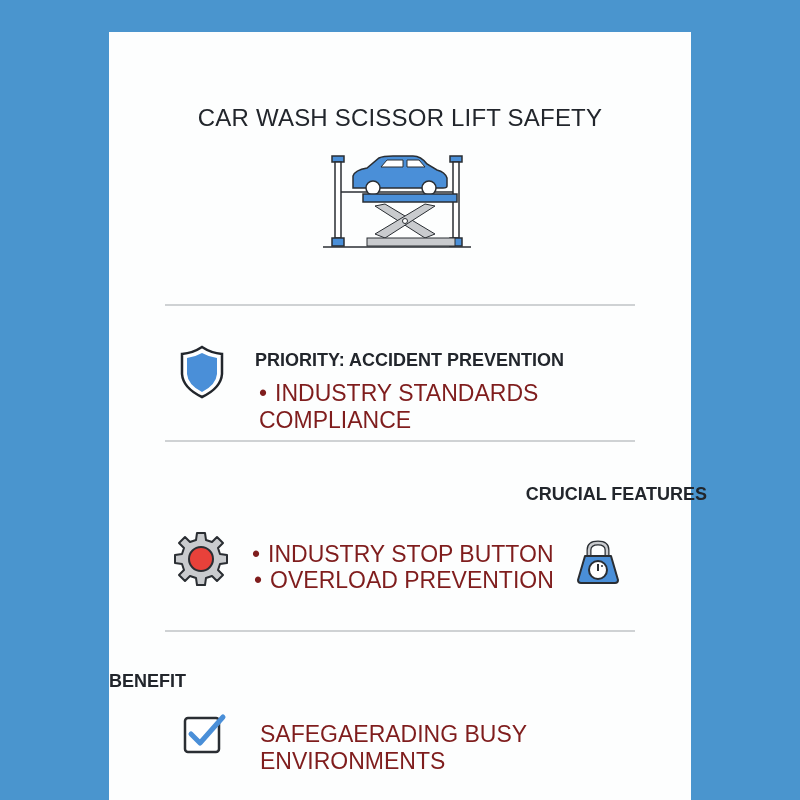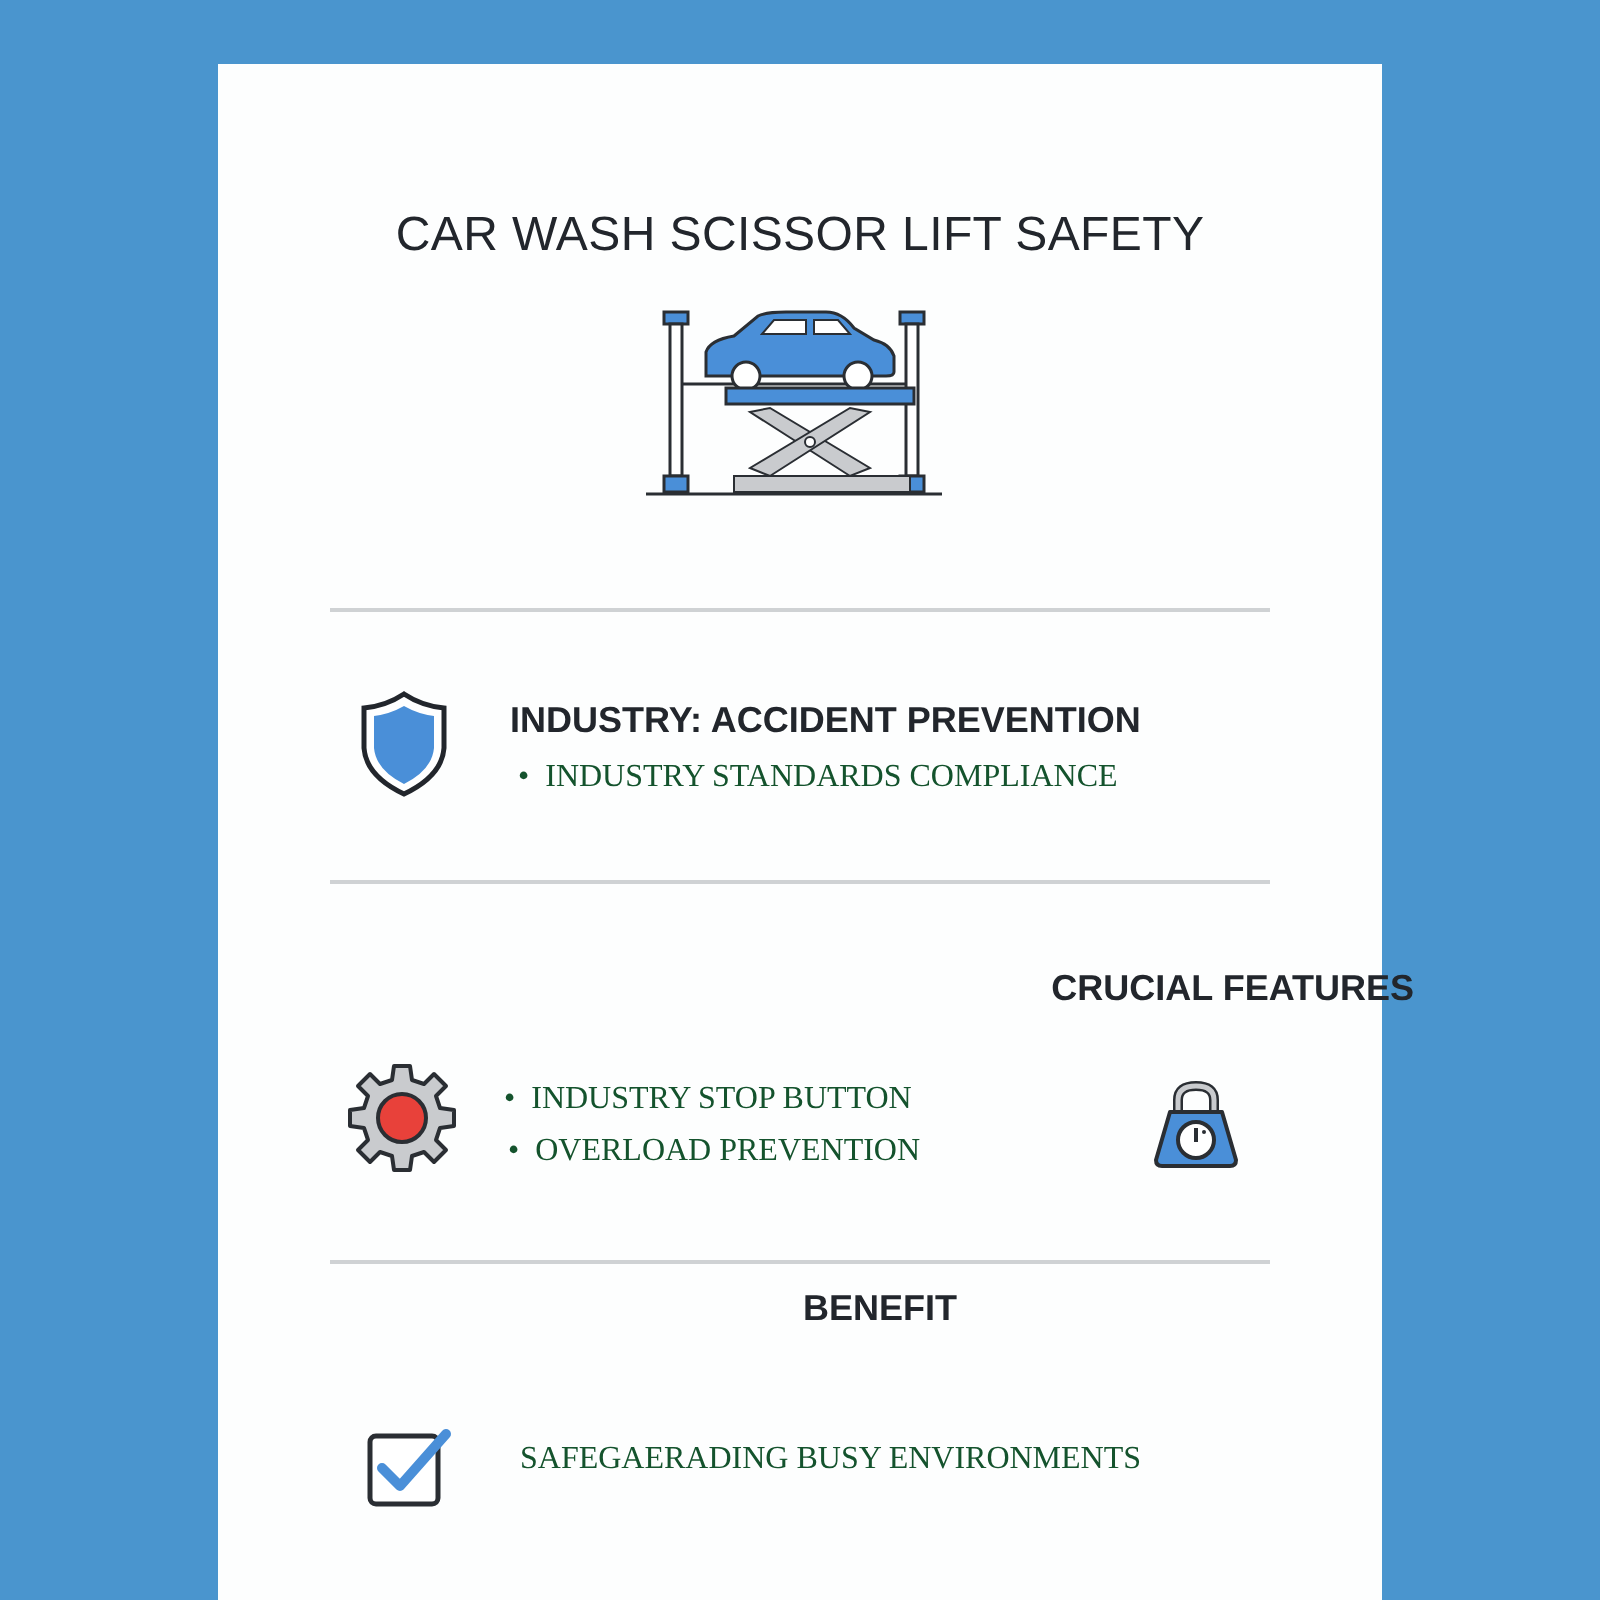--- a/index.html
+++ b/index.html
@@ -22,21 +22,21 @@
     position: absolute; left: 214px; top: 118px; width: 148px; height: 110px;
   }
   .divider {
     position: absolute; left: 56px; width: 470px; height: 2px; background: #CFD2D4;
   }
   .icon { position: absolute; }
   .heading {
     position: absolute; font-weight: bold; font-size: 18px; color: #22262C;
   }
   .item {
-    position: absolute; font-size: 16px; color: #14532d; font-family: Liberation Serif, serif;
+    position: absolute; font-size: 23px; color: #7f1d1d;
   }
   .bullet::before { content: "\2022"; margin-right: 8px; }
 </style>
 </head>
 <body>
 
 <div class="card">
 
   <div class="title">CAR WASH SCISSOR LIFT SAFETY</div>
 
@@ -66,21 +66,21 @@
     <rect x="44" y="88" width="88" height="8" fill="#C9CBCE" stroke="#2A2E33" stroke-width="1"></rect>
     <line x1="0" y1="97" x2="148" y2="97" stroke="#2A2E33" stroke-width="1.5"></line>
   </svg>
 
   <div class="divider" style="top:272px;"></div>
 
   <svg class="icon" style="left:70px; top:312px;" width="46" height="56" viewBox="0 0 46 56">
     <path d="M23 3 Q32 9 43 10 L43 30 Q42 44 23 53 Q4 44 3 30 L3 10 Q14 9 23 3 Z" fill="#fff" stroke="#22262C" stroke-width="2.5"></path>
     <path d="M23 9 Q30 13 38 14 L38 30 Q37 41 23 48 Q9 41 8 30 L8 14 Q16 13 23 9 Z" fill="#4A8FD8"></path>
   </svg>
-  <div class="heading" style="left:146px; top:318px;">INDUSTRY: ACCIDENT PREVENTION</div>
+  <div class="heading" style="left:146px; top:318px;">PRIORITY: ACCIDENT PREVENTION</div>
   <div class="item bullet" style="left:150px; top:348px;">INDUSTRY STANDARDS COMPLIANCE</div>
 
   <div class="divider" style="top:408px;"></div>
 
   <div class="heading" style="left:16px; width:100%; text-align:right; top:452px;">CRUCIAL FEATURES</div>
 
   <svg class="icon" style="left:64px; top:499px;" width="56" height="56" viewBox="0 0 56 56">
     <g transform="translate(28 28)">
       <path d="M-4 -26 L4 -26 L5 -19 L11 -17 L16 -22 L22 -16 L17 -11 L19 -5 L26 -4 L26 4 L19 5 L17 11 L22 16 L16 22 L11 17 L5 19 L4 26 L-4 26 L-5 19 L-11 17 L-16 22 L-22 16 L-17 11 L-19 5 L-26 4 L-26 -4 L-19 -5 L-17 -11 L-22 -16 L-16 -22 L-11 -17 L-5 -19 Z" fill="#C9CBCE" stroke="#2A2E33" stroke-width="2" stroke-linejoin="round"></path>
       <circle r="12" fill="#E8413A" stroke="#2A2E33" stroke-width="2"></circle>
@@ -93,21 +93,21 @@
     <path d="M14 16 L14 10 Q14 3 23 3 Q32 3 32 10 L32 16" fill="none" stroke="#2A2E33" stroke-width="5"></path>
     <path d="M14 16 L14 10 Q14 3 23 3 Q32 3 32 10 L32 16" fill="none" stroke="#C9CBCE" stroke-width="2.5"></path>
     <path d="M10 16 L36 16 L43 40 Q43 43 40 43 L6 43 Q3 43 3 40 Z" fill="#4A8FD8" stroke="#2A2E33" stroke-width="2" stroke-linejoin="round"></path>
     <circle cx="23" cy="30" r="9" fill="#fff" stroke="#2A2E33" stroke-width="2"></circle>
     <line x1="23" y1="24" x2="23" y2="31" stroke="#2A2E33" stroke-width="2"></line>
     <circle cx="27" cy="26" r="1" fill="#2A2E33"></circle>
   </svg>
 
   <div class="divider" style="top:598px;"></div>
 
-  <div class="heading" style="left:0; width:100%; text-align:center; top:612px;padding-left:40px;">BENEFIT</div>
+  <div class="heading" style="left:0; width:100%; top:639px;">BENEFIT</div>
 
   <svg class="icon" style="left:74px; top:680px;" width="44" height="42" viewBox="0 0 44 42">
     <rect x="2" y="6" width="34" height="34" rx="3" fill="#fff" stroke="#2A2E33" stroke-width="2.5"></rect>
     <path d="M8 22 L17 31 L40 5" fill="none" stroke="#4A8FD8" stroke-width="5" stroke-linecap="round" stroke-linejoin="round"></path>
   </svg>
   <div class="item" style="left:151px; top:689px;">SAFEGAERADING BUSY ENVIRONMENTS</div>
 
 </div>
 
 </body></html>

